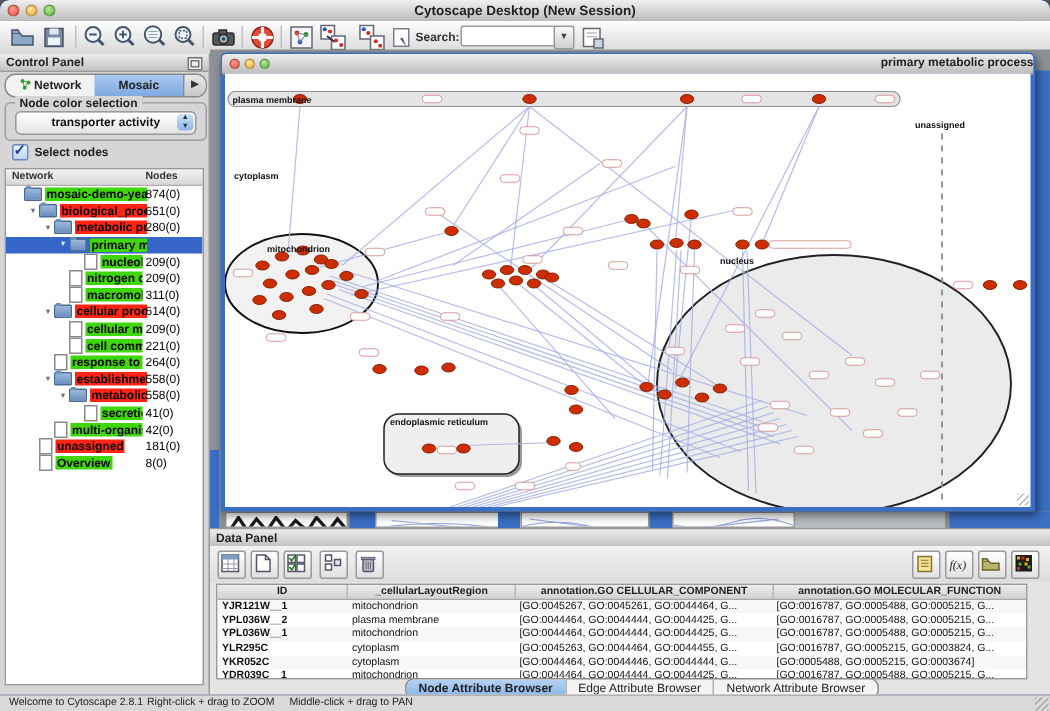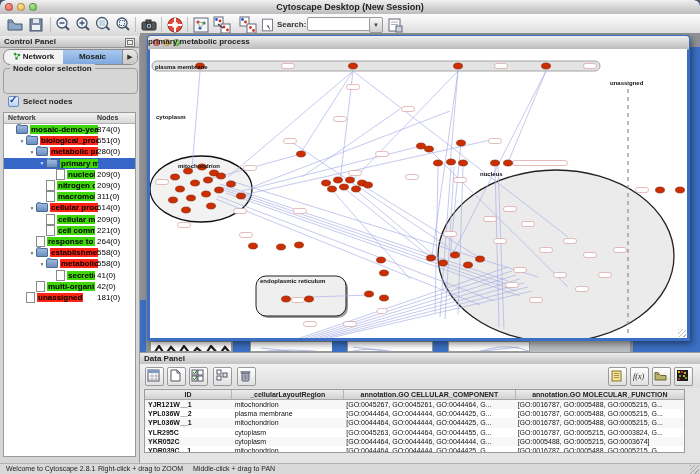--- a/index.html
+++ b/index.html
@@ -57,21 +57,21 @@
   #desktop{position:absolute;left:140px;top:33px;width:560px;height:319px;background:#8d9196;overflow:hidden;}
   .bg-blue{position:absolute;background:#3a6fc4;}
   .frag-white{position:absolute;top:308px;height:11px;background:#fff;border:1px solid #999;box-sizing:border-box;overflow:hidden;}
   .frag-gray{position:absolute;top:308px;height:11px;background:#b9bcbf;}
   #netframe{position:absolute;left:7px;top:2px;width:543px;height:306px;background:#3a6fc4;border-radius:4px 4px 2px 2px;box-shadow:2px 3px 6px rgba(0,0,0,.45);}
   #netframe-title{position:absolute;left:1px;top:1px;right:1px;height:13px;background:linear-gradient(#eeeeee,#bdbdbd);border-bottom:1px solid #8e8e8e;border-radius:3px 3px 0 0;}
   #netframe-title .tl{top:3px;width:7px;height:7px;}
   #nf-close{left:5px;background:radial-gradient(circle at 35% 30%,#ff9a8a,#e4584c);}
   #nf-min{left:15px;background:radial-gradient(circle at 35% 30%,#ffe29a,#f0b03c);}
   #nf-zoom{left:25px;background:radial-gradient(circle at 35% 30%,#b6e998,#5fba3d);}
-  #netframe-title-text{position:absolute;left:0;right:0;top:1px;text-align:left;font-size:8px;font-weight:bold;color:#222;}
+  #netframe-title-text{position:absolute;left:0;right:0;top:1px;text-align:right;font-size:8px;font-weight:bold;color:#222;}
   #netcanvas{position:absolute;left:3px;top:14px;width:537px;height:289px;background:#fff;overflow:hidden;}
   #resize-grip-frame{position:absolute;right:1px;bottom:1px;width:8px;height:8px;background:repeating-linear-gradient(135deg,#bbb 0 1px,transparent 1px 3px);}
   
   #dpanel{position:absolute;left:140px;top:352px;width:632px;height:111px;background:#e4e4e4;border-top:1px solid #9a9a9a;box-sizing:border-box;}
   #dp-toolbar{position:absolute;left:0;top:11px;width:560px;height:24px;background:linear-gradient(#f2f2f2,#dddddd);text-align:center;}
   .dp-ic{position:absolute;top:3px;width:17px;height:17px;background:linear-gradient(#ffffff,#e0e0e0);border:1px solid #9a9a9a;border-radius:2px;cursor:pointer;}
   .dp-ic svg{position:absolute;left:1px;top:1px;}
   #dp-table{position:absolute;left:4px;top:36px;width:541px;height:64px;background:#fff;border:1px solid #9a9a9a;box-sizing:border-box;overflow:hidden;}
   #dp-thead{display:flex;height:9px;background:linear-gradient(#ececec,#d2d2d2);border-bottom:1px solid #a8a8a8;}
   #dp-thead .th{font-size:7px;font-weight:bold;color:#222;text-align:center;border-right:1px solid #b5b5b5;overflow:hidden;white-space:nowrap;line-height:9px;}
@@ -196,20 +196,21 @@
             <circle cx="2" cy="2" r="1.3" fill="#2a9f2a"></circle>
             <circle cx="6" cy="3" r="1.3" fill="#2a9f2a"></circle>
             <circle cx="3.5" cy="6.5" r="1.3" fill="#2a9f2a"></circle>
             <path d="M2 2 L6 3 L3.5 6.5 Z" fill="none" stroke="#2a9f2a" stroke-width=".6"></path>
           </svg><span>Network</span></div>
       <div class="cp-tab active"><span>Mosaic</span></div>
       <div id="cp-tab-arrow">▶</div>
     </div>
     <div id="groupbox">
       <span id="groupbox-label">Node color selection</span>
+      <div id="color-select"><span>transporter activity</span><span class="stepper">▲<br>▼</span></div>
     </div>
     <div id="select-nodes-row">
       <span id="select-nodes-cb"></span>
       <span id="select-nodes-label">Select nodes</span>
     </div>
     <div id="tree-panel">
       <div id="tree-hdr">
         <span class="c1">Network</span>
         <span class="c2">Nodes</span>
       </div>
@@ -292,20 +293,25 @@
           </div>
           <div class="tree-row">
             <span class="t-file" style="margin-left: 32px;"></span>
             <span class="tl-label green" style="max-width: 46px;">multi-organism pro</span>
             <span class="tc-count">42(0)</span>
           </div>
           <div class="tree-row">
             <span class="t-file" style="margin-left: 22px;"></span>
             <span class="tl-label red" style="max-width: 56px;">unassigned</span>
             <span class="tc-count">181(0)</span>
+          </div>
+          <div class="tree-row">
+            <span class="t-file" style="margin-left: 22px;"></span>
+            <span class="tl-label green" style="max-width: 56px;">Overview</span>
+            <span class="tc-count">8(0)</span>
           </div>
         </div>
     </div>
   </div>
 
   <div id="desktop">
     <div class="bg-blue" style="left:550px;top:14px;width:10px;height:294px"></div>
     <div class="bg-blue" style="left:0;top:267px;width:6px;height:52px"></div>
     <div class="frag-white" style="left:10px;width:82px">
       <svg width="82" height="11">
@@ -611,20 +617,25 @@
             <div class="dp-td" style="width: 172px;">[GO:0044464, GO:0044444, GO:0044425, G...</div>
             <div class="dp-td" style="width: 170px;">[GO:0016787, GO:0005488, GO:0005215, G...</div>
           </div>
         </div>
     </div>
     <div id="dp-vscroll">
       <div id="dp-thumb"></div>
       <div class="dp-sbtn" style="bottom:9px">▲</div>
       <div class="dp-sbtn" style="bottom:0">▼</div>
     </div>
+    <div id="dp-tabs">
+      <div class="dp-tab active">Node Attribute Browser</div>
+      <div class="dp-tab">Edge Attribute Browser</div>
+      <div class="dp-tab" style="border-right:none">Network Attribute Browser</div>
+    </div>
   </div>
 
   <div id="statusbar">
     <span class="st" style="left:6px">Welcome to Cytoscape 2.8.1</span>
     <span class="st" style="left:98px">Right-click + drag to ZOOM</span>
     <span class="st" style="left:193px">Middle-click + drag to PAN</span>
     <div id="resize-grip"></div>
   </div>
 </div>
 

